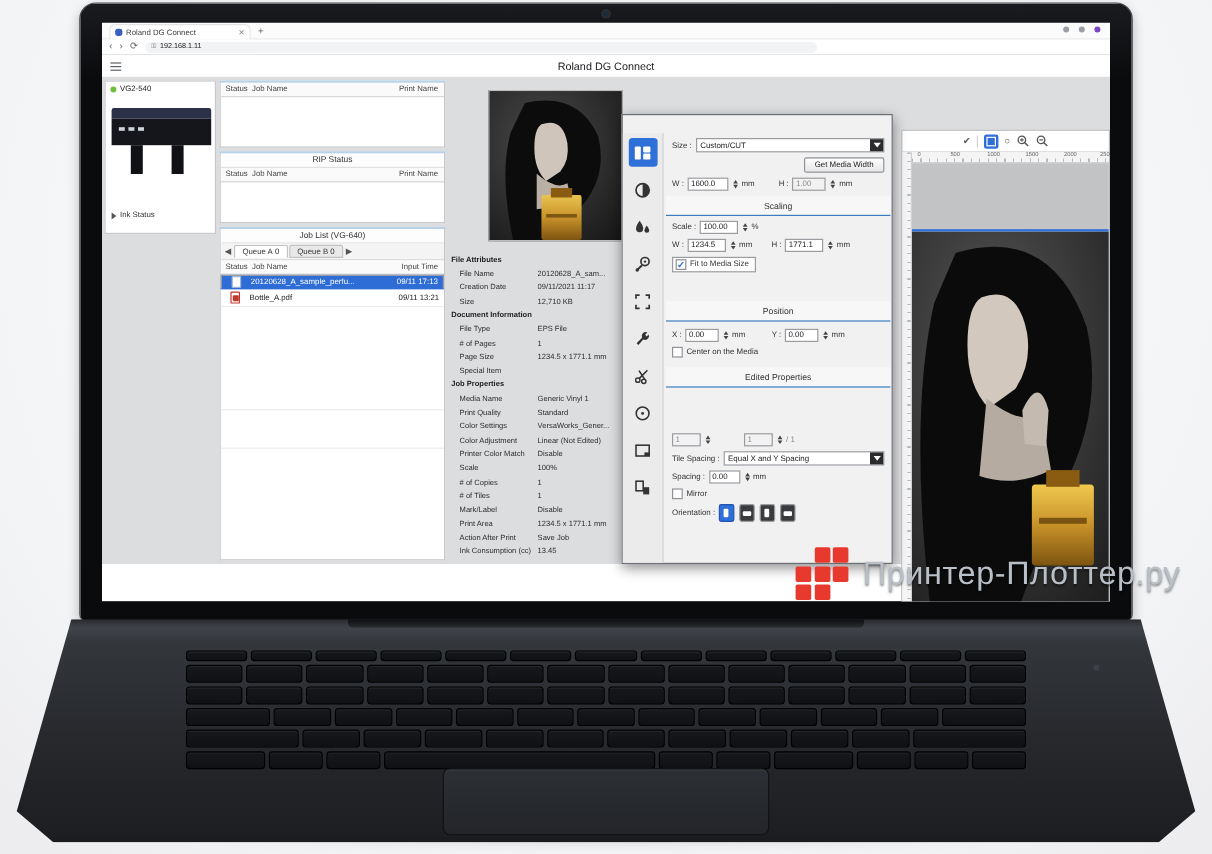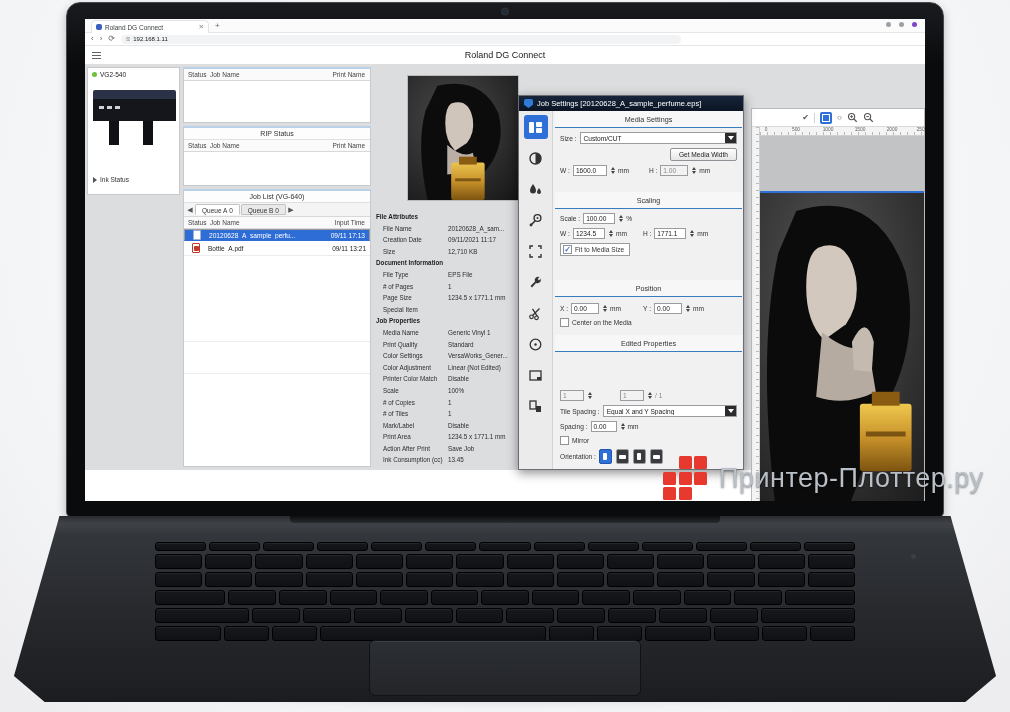--- a/index.html
+++ b/index.html
@@ -397,24 +397,20 @@
             <span class="pl">Action After Print</span>
             <span class="pv">Save Job</span>
           </div>
         <div class="prow">
             <span class="pl">Ink Consumption (cc)</span>
             <span class="pv">13.45</span>
           </div>
       </div>
 
       <div class="dialog">
-        <div class="dlg-title">
-          <span class="shield"></span>
-          <span>Job Settings [20120628_A_sample_perfume.eps]</span>
-        </div>
         <div class="rail">
           <div class="rail-btn active">
             <svg viewBox="0 0 15 15">
                 <rect x="1" y="2" width="5" height="11" rx="1" fill="#fff"></rect>
                 <rect x="8" y="2" width="6" height="5" rx="1" fill="#fff"></rect>
                 <rect x="8" y="8" width="6" height="5" rx="1" fill="#fff"></rect>
               </svg>
           </div>
           <div class="rail-btn">
             <svg viewBox="0 0 15 15">
@@ -467,21 +463,20 @@
           </div>
           <div class="rail-btn">
             <svg viewBox="0 0 15 15">
                 <rect x="2" y="2" width="6" height="8" fill="none" stroke="#333" stroke-width="1.3"></rect>
                 <rect x="8" y="7" width="5" height="6" fill="#333"></rect>
               </svg>
           </div>
         </div>
 
         <div class="dlg-body">
-          <div class="sechdr">Media Settings</div>
           <div class="frow">
             <span>Size :</span>
             <div class="sel" style="flex:1;">
               <span class="sv">Custom/CUT</span>
               <span class="dd">
                   <i></i>
                 </span>
             </div>
           </div>
           <div class="frow" style="justify-content:flex-end;">
@@ -498,21 +493,21 @@
             <span style="width:14px;"></span>
             <span>H :</span>
             <span class="inp dis" style="width:28px;">1.00</span>
             <span class="spin">
                 <i class="up"></i>
                 <i class="dn"></i>
               </span>
             <span>mm</span>
           </div>
 
-          <div class="sechdr" style="margin-top:16px;">Scaling</div>
+          <div class="sechdr" style="margin-top:4px;">Scaling</div>
           <div class="frow">
             <span>Scale :</span>
             <span class="inp" style="width:32px;">100.00</span>
             <span class="spin">
                 <i class="up"></i>
                 <i class="dn"></i>
               </span>
             <span>%</span>
           </div>
           <div class="frow">

